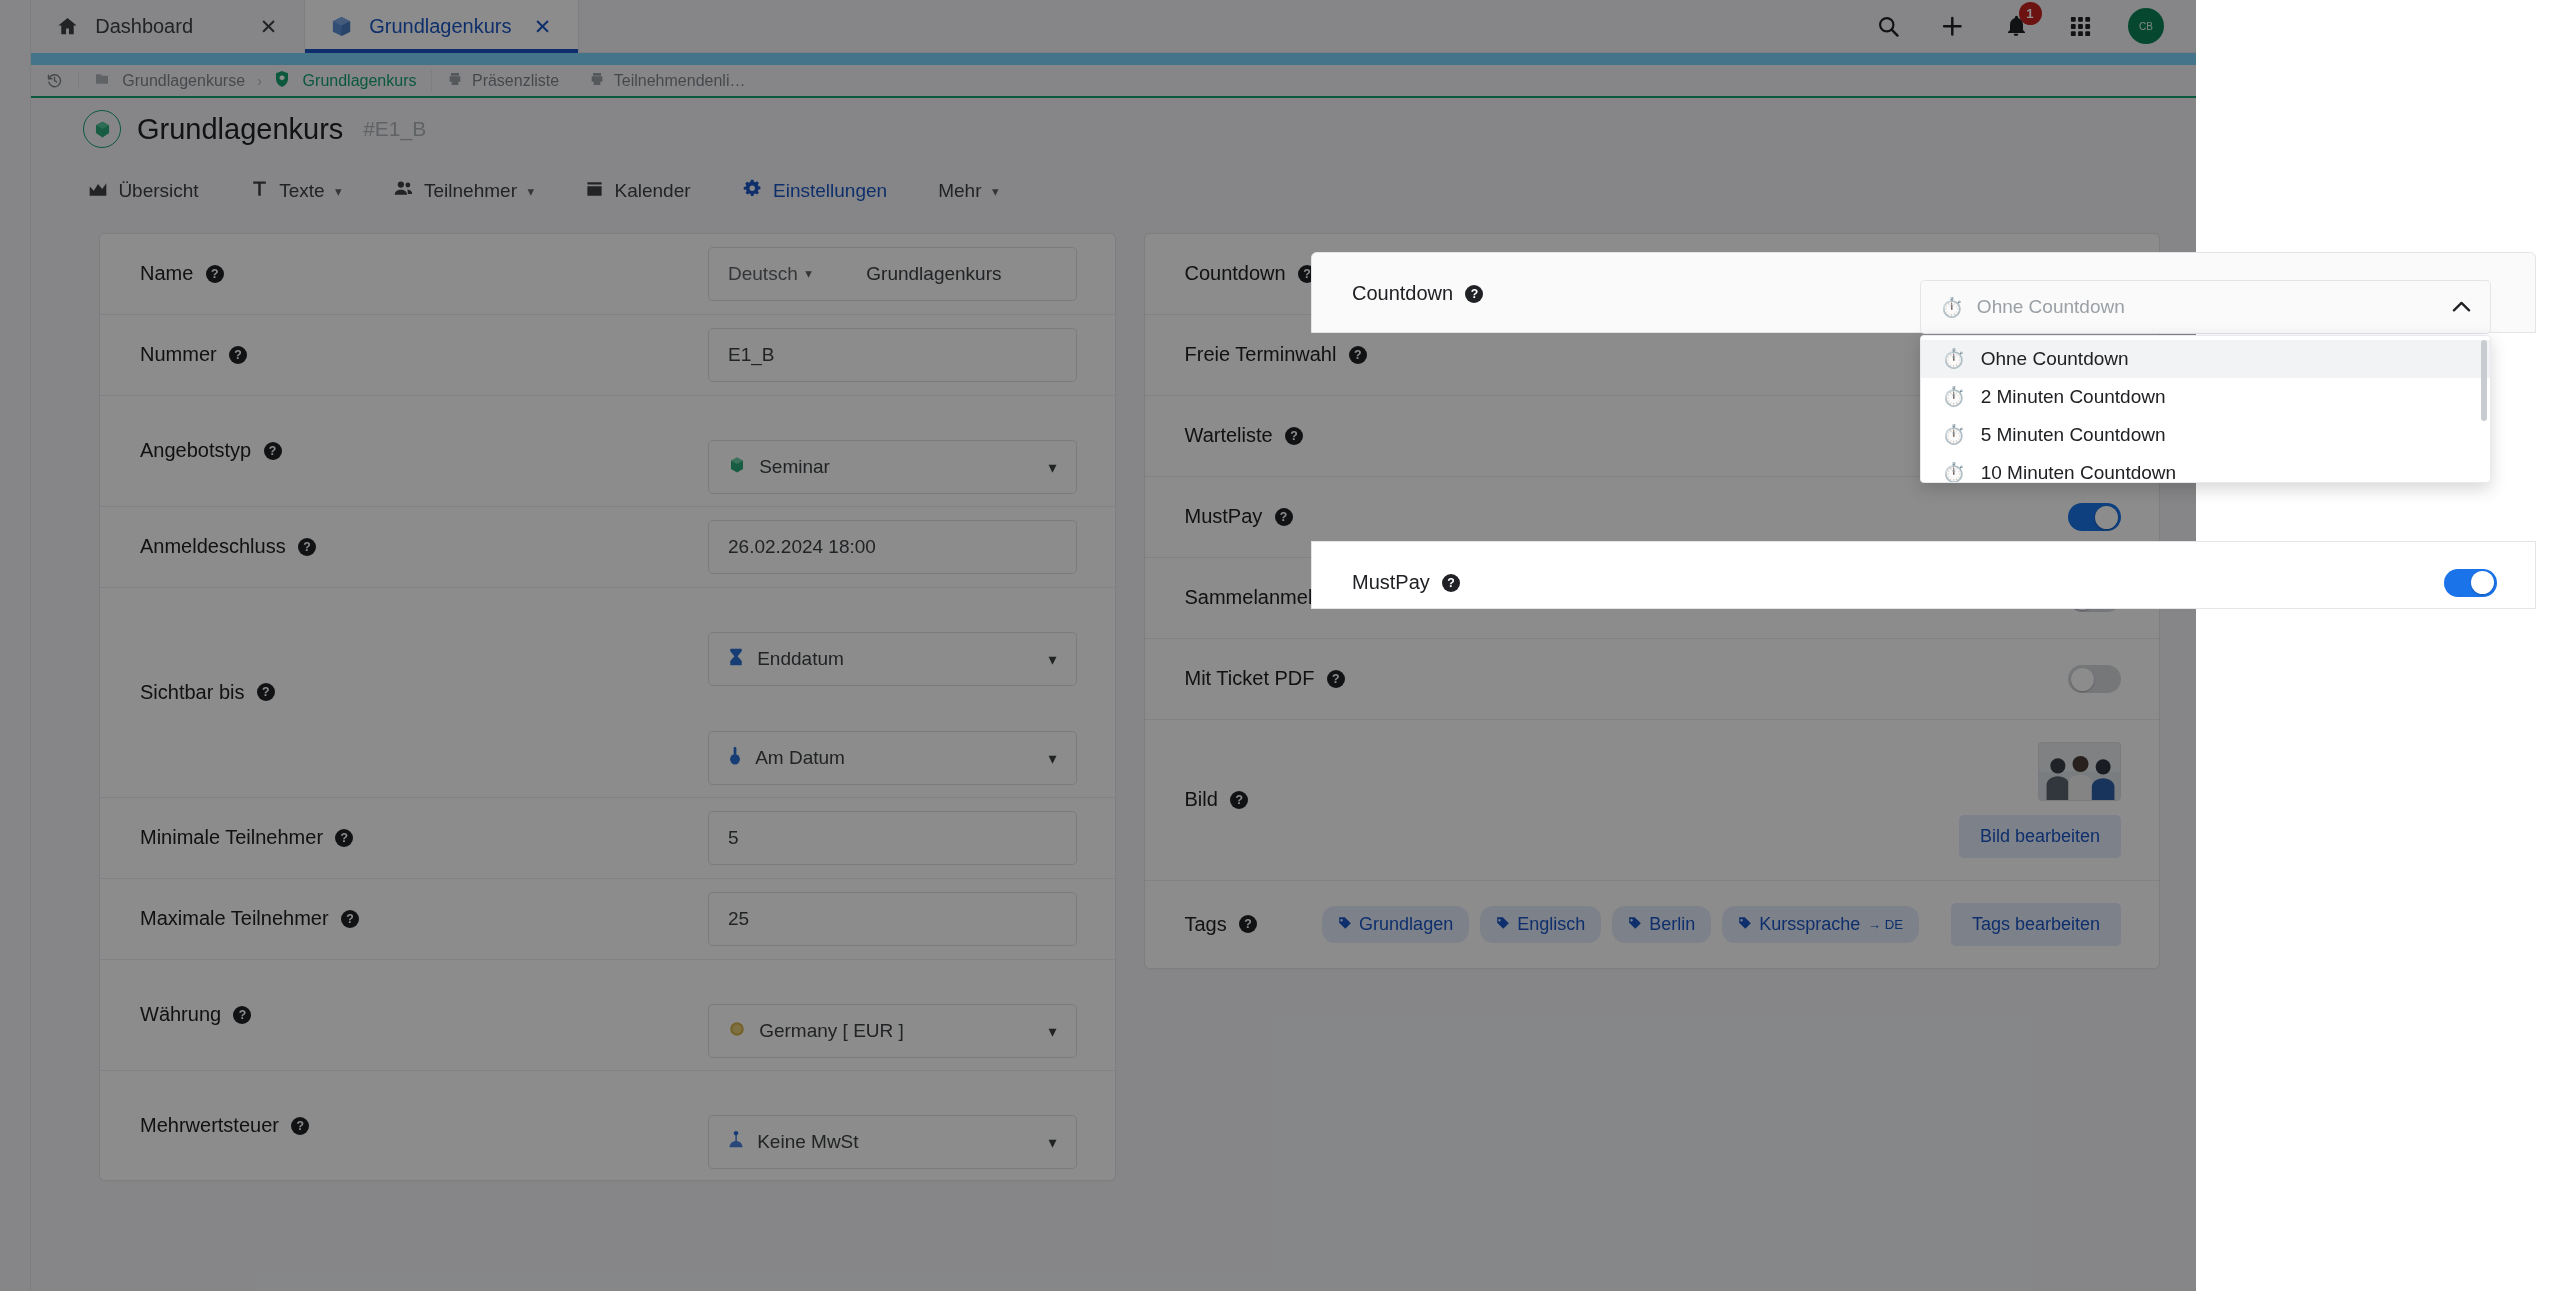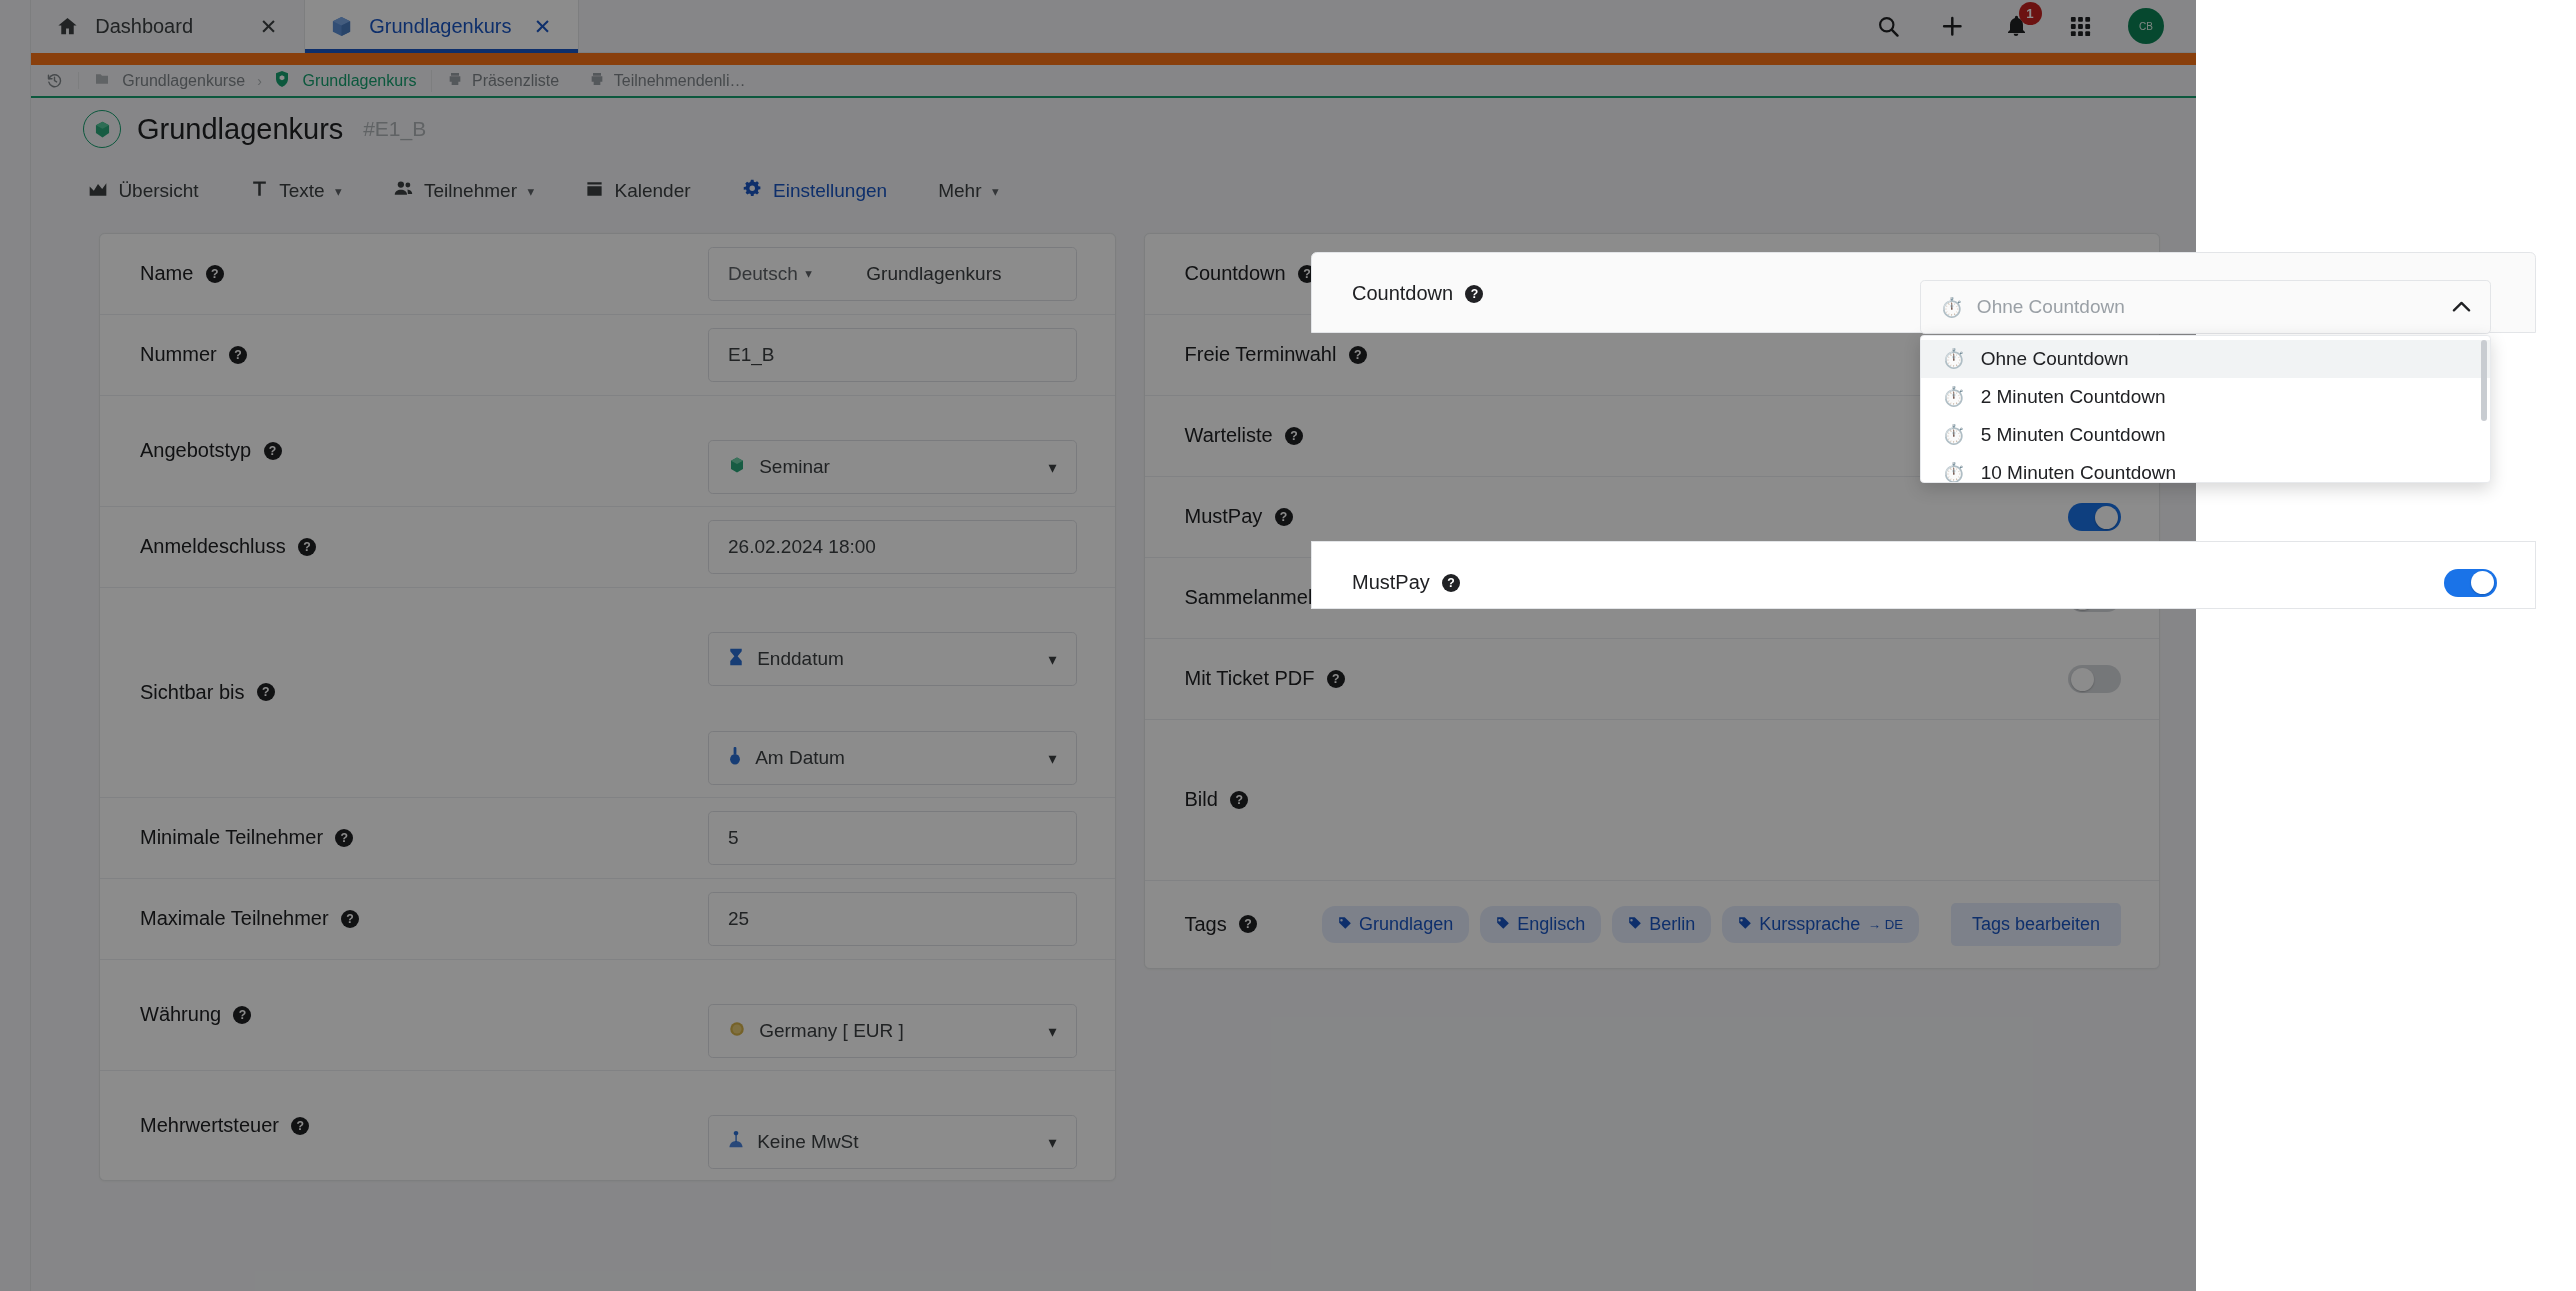--- a/index.html
+++ b/index.html
@@ -1,21 +1,21 @@
 <!DOCTYPE html>
 <html style="font-size:15px"><head>
 <meta charset="utf-8">
 <style>
   * { box-sizing: border-box; margin:0; padding:0; }
   html,body{
     width:2576px; height:1291px; overflow:hidden;
     font-family:"Liberation Sans", sans-serif;
     background:#ffffff;
   }
-  #root{ position:relative; width:2196px; height:1291px; background:#f97316;border-radius:18px; }
+  #root{ position:relative; width:2196px; height:1291px; background:#7dd3fc;border-radius:18px; }
 
   
   .scrim{
     position:absolute; inset:0; background:rgba(0,0,0,0.45); z-index:40;
     pointer-events:none;
   }
 
   
   .rail{
     position:absolute; left:0; top:0; width:31px; height:1291px;
@@ -618,20 +618,35 @@
                 <div class="knob"></div>
               </div>
           </div>
         </div>
 
         <div class="frow" style="min-height:161px;">
           <div class="flabel">
             <span>Bild</span>
             <span class="qmark">?</span>
           </div>
+          <div class="stack-right">
+            <div class="thumb">
+              <svg width="83" height="59" viewBox="0 0 88 62">
+                <rect width="88" height="62" fill="#dfe3e7"></rect>
+                <rect x="0" y="0" width="88" height="30" fill="#e9ecef"></rect>
+                <circle cx="20" cy="24" r="8" fill="#3a3f46"></circle>
+                  <path d="M8 62v-18c0-5 5.5-9 12-9s12 4 12 9v18z" fill="#5c6470"></path>
+                <circle cx="44" cy="22" r="8.5" fill="#4a3b33"></circle>
+                  <path d="M31 62V43c0-5.5 6-9.5 13-9.5S57 37.5 57 43v19z" fill="#f0f1f3"></path>
+                <circle cx="68" cy="25" r="8" fill="#2f3640"></circle>
+                  <path d="M56 62V46c0-5 5.5-9 12-9s12 4 12 9v16z" fill="#2f5fa8"></path>
+              </svg>
+            </div>
+            <button class="btn-soft">Bild bearbeiten</button>
+          </div>
         </div>
 
         <div class="frow" style="min-height:87px;">
           <div class="flabel" style="width:137px;">
             <span>Tags</span>
             <span class="qmark">?</span>
           </div>
           <div class="tagwrap">
             <span class="tag">
               <span>

